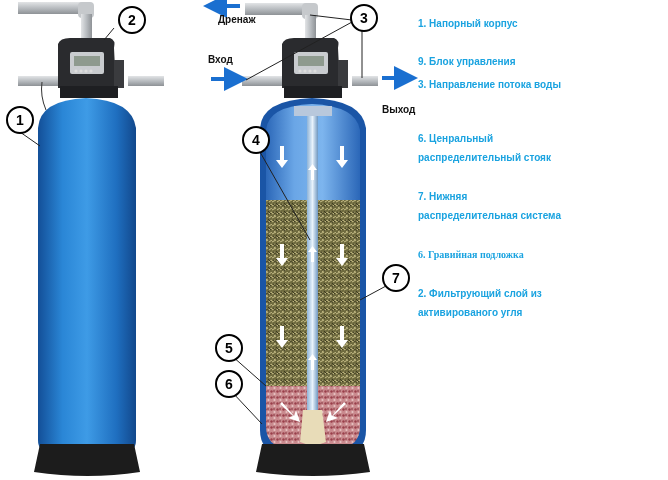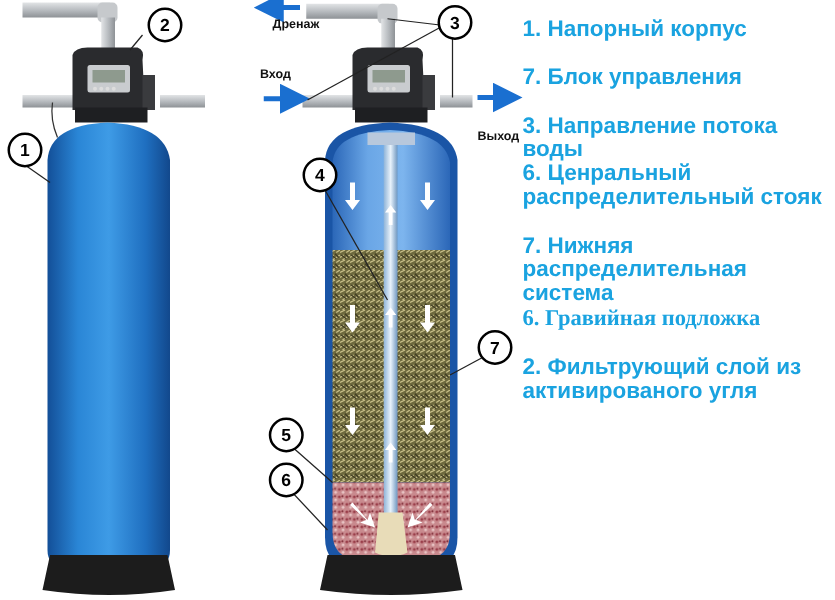--- a/index.html
+++ b/index.html
@@ -1,19 +1,19 @@
 <!DOCTYPE html>
 <html><head>
 <meta charset="utf-8">
 <style>
   html,body{margin:0;padding:0;background:#fff;}
   body{width:668px;height:480px;position:relative;overflow:hidden;font-family:"Liberation Sans",sans-serif;}
   #scene{position:absolute;left:0;top:0;width:668px;height:480px;}
   .legend{position:absolute;left:418px;top:0;width:250px;}
-  .legend-item{position:absolute;left:0;color:#1aa3e0;font-weight:bold;font-size:18px;line-height:19px;white-space:pre-line;font-family:"Liberation Sans",sans-serif;}
+  .legend-item{position:absolute;left:0;color:#1aa3e0;font-weight:bold;font-size:10px;line-height:19px;white-space:pre-line;font-family:"Liberation Sans",sans-serif;}
   .flow-label{position:absolute;font-size:10px;font-weight:bold;color:#111;font-family:"Liberation Sans",sans-serif;}
   .callout{position:absolute;width:28px;height:28px;border:2px solid #000;border-radius:50%;background:#fff;box-sizing:border-box;display:flex;align-items:center;justify-content:center;font-weight:bold;font-size:14px;color:#000;font-family:"Liberation Sans",sans-serif;}
 </style>
 </head>
 <body>
 
 <div id="scene">
   <svg width="668" height="480" viewBox="0 0 668 480">
     <defs>
       <linearGradient id="tankGrad" x1="0" x2="1" y1="0" y2="0">
@@ -163,22 +163,22 @@
   <div class="callout" style="left:118px;top:6px;">2</div>
   <div class="callout" style="left:350px;top:4px;">3</div>
   <div class="callout" style="left:242px;top:126px;">4</div>
   <div class="callout" style="left:215px;top:334px;">5</div>
   <div class="callout" style="left:215px;top:370px;">6</div>
   <div class="callout" style="left:382px;top:264px;">7</div>
 
   
   <div class="legend">
     <div class="legend-item" style="top:14px;">1. Напорный корпус</div>
-    <div class="legend-item" style="top:52px;">7. Блок управления</div>
-    <div class="legend-item" style="top:91px;">3. Направление потока воды</div>
+    <div class="legend-item" style="top:52px;">9. Блок управления</div>
+    <div class="legend-item" style="top:75px;">3. Направление потока воды</div>
     <div class="legend-item" style="top:129px;">6. Ценральный
 распределительный стояк</div>
     <div class="legend-item" style="top:187px;">7. Нижняя
 распределительная система</div>
     <div class="legend-item" style="top:245px;font-family:Liberation Serif, serif;">6. Гравийная подложка</div>
     <div class="legend-item" style="top:284px;">2. Фильтрующий слой из
 активированого угля</div>
   </div>
 </div>
 

